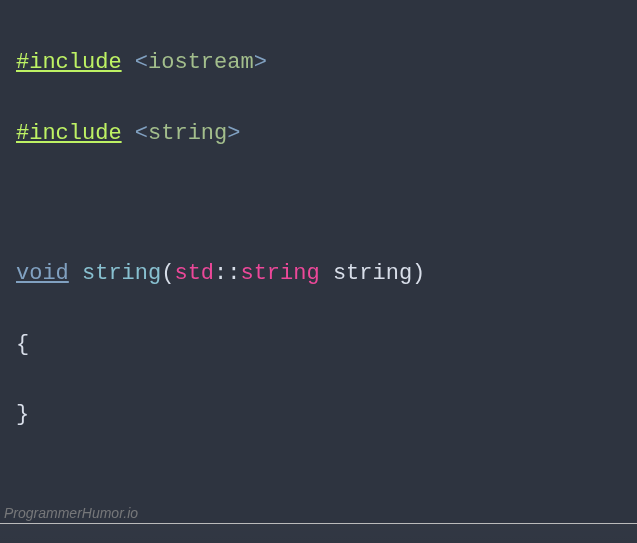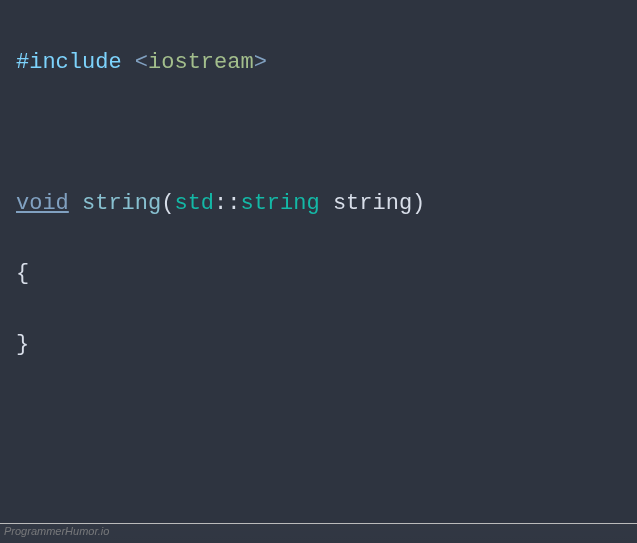--- a/index.html
+++ b/index.html
@@ -18,37 +18,37 @@
       position: relative;
     }
     .code-container {
       padding: 10px 16px;
       white-space: pre;
     }
     .line {
       display: block;
       min-height: 35px;
     }
-    .preprocessor { color: #7dd3fc; }
+    .preprocessor { color: #bef264; text-decoration: underline; }
     .include-target { color: #a3be8c; font-family: Liberation Mono, monospace; }
     .angle-bracket { color: #81a1c1; }
     .type { color: #81a1c1; text-decoration: underline; }
     .function-name { color: #88c0d0; }
-    .namespace { color: #14b8a6; text-align: right; }
+    .namespace { color: #ec4899; text-align: right; }
     .scope-op { color: #d8dee9; }
     .paren { color: #d8dee9; }
     .brace { color: #d8dee9; }
     .identifier { color: #d8dee9; }
     .operator { color: #81a1c1; }
     .semicolon { color: #d8dee9; }
     .watermark {
       position: absolute;
-      bottom: 2px;
+      bottom: 19px;
       left: 4px;
-      font-size: 11px;
+      font-size: 14px;
       font-family: Arial, sans-serif;
       color: #888;
       font-style: italic;
       opacity: 0.8;
     }
     .white-border {
       position: absolute;
       bottom: 0;
       left: 0;
       right: 0;
@@ -56,20 +56,21 @@
       border-top: 1px solid #bbb;
       background: linear-gradient(to bottom, rgba(255,255,255,0.02), rgba(255,255,255,0.01));
       pointer-events: none;
     }
   </style>
 </head>
 <body>
 
 <div class="code-container">
 <span class="line"><span class="preprocessor">#include</span> <span class="angle-bracket">&lt;</span><span class="include-target">iostream</span><span class="angle-bracket">&gt;</span></span>
+<span class="line"><span class="preprocessor">#include</span> <span class="angle-bracket">&lt;</span><span class="include-target">string</span><span class="angle-bracket">&gt;</span></span>
 <span class="line"> </span>
 <span class="line"><span class="type">void</span> <span class="function-name">string</span><span class="paren">(</span><span class="namespace">std</span><span class="scope-op">::</span><span class="namespace">string</span> <span class="identifier">string</span><span class="paren">)</span></span>
 <span class="line"><span class="brace">{</span></span>
 <span class="line"><span class="brace">}</span></span>
 <span class="line"> </span>
 
 
 
 
 

